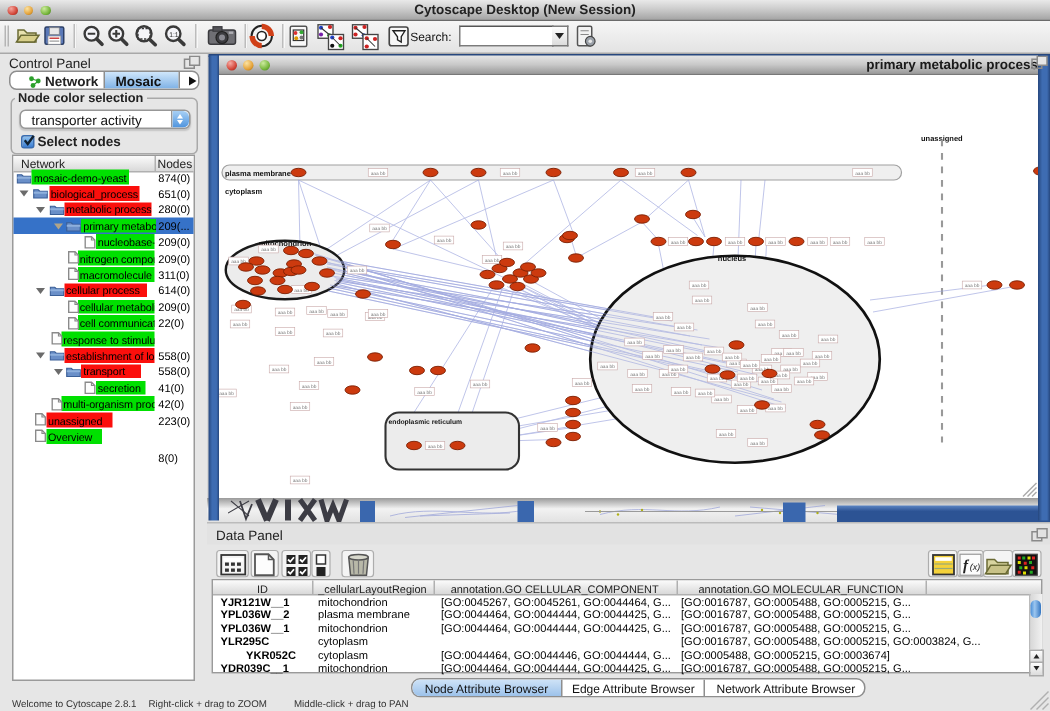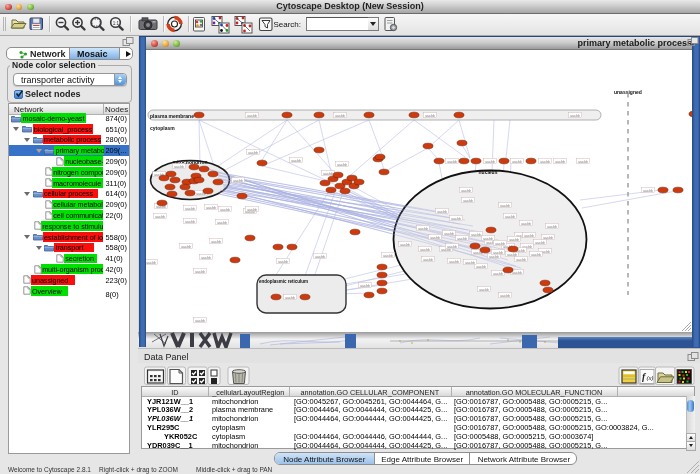--- a/index.html
+++ b/index.html
@@ -130,20 +130,23 @@
   <circle cx="393.5" cy="13.5" r="3.2" fill="#9aa0a8" stroke="#444" stroke-width="0.8"></circle>
   <circle cx="393.5" cy="13.5" r="1.2" fill="#e8e8e8"></circle>
  </g>
 </svg>
 <div class="abs" style="left:261px;top:5.5px;width:40px;text-align:right;font-size:8px;color:#111;">Search:</div>
 <div class="abs" style="left:306px;top:3px;width:61px;height:12px;background:#fff;border:1px solid #7b7b7b;border-top-color:#555;"></div>
 <div class="abs" style="left:368px;top:3px;width:10px;height:12px;background:linear-gradient(#fdfdfd,#dcdcdc);border:1px solid #7b7b7b;border-left:none;"></div>
 <div class="abs" style="left:370px;top:8px;width:0;height:0;border-left:3px solid transparent;border-right:3px solid transparent;border-top:4px solid #222;"></div>
 </div>
 <div class="abs" style="left:0;top:36px;width:138px;height:429px;background:#e6e6e6;">
+<div class="abs" style="left:0;top:0;width:138px;height:11px;font-size:9px;color:#222;"> 
+        <span style="position:absolute;left:6px;top:1px;">Control Panel</span>
+      </div>
 <svg class="abs" style="left:122px;top:1px;" width="12" height="10">
         <rect x="1" y="2.5" width="6.5" height="6" fill="none" stroke="#8a8a8a" stroke-width="1"></rect>
         <rect x="4.5" y="0.5" width="6.5" height="6" fill="#e6e6e6" stroke="#8a8a8a" stroke-width="1"></rect>
       </svg>
 
 <div class="abs" style="left:6px;top:11px;width:125px;height:11px;background:#fff;border:1px solid #8e8e8e;border-radius:5px;overflow:hidden;">
   <div class="abs" style="left:62px;top:0;width:49px;height:11px;background:linear-gradient(#cfe6fb,#7fb2e6);border-left:1px solid #8e8e8e;border-right:1px solid #8e8e8e;"></div>
   <svg class="abs" style="left:12px;top:1.5px;" width="9" height="9">
           <circle cx="2" cy="2.5" r="1.6" fill="#2ca02c"></circle>
           <circle cx="6.5" cy="4" r="1.6" fill="#2ca02c"></circle>
@@ -330,21 +333,21 @@
 <div class="abs" style="left:23.0px;top:1.2px;width:43.7px;height:9.6px;overflow:hidden;font-size:7.2px;letter-spacing:-0.05px;color:#000;white-space:nowrap;">unassigned</div>
 <div class="abs" style="left:96.5px;top:1.2px;font-size:7.4px;color:#000;white-space:nowrap;">223(0)</div>
 </div>
 <div class="abs" style="left:0;top:181.4px;width:120px;height:10.8px;">
 <div class="abs" style="left:21.8px;top:0.6px;width:37.2px;height:9.6px;background:#00e000;"></div>
 <svg class="abs" style="left:14.2px;top:0.8px;" width="8" height="9">
           <path d="M0.8 0.8 L5 0.8 L7.2 3 L7.2 8.2 L0.8 8.2 Z" fill="#fdfdfd" stroke="#8a8a8a" stroke-width="0.9"></path>
           <path d="M5 0.8 L5 3 L7.2 3" fill="none" stroke="#8a8a8a" stroke-width="0.8"></path>
         </svg>
 <div class="abs" style="left:23.0px;top:1.2px;width:36.2px;height:9.6px;overflow:hidden;font-size:7.2px;letter-spacing:-0.05px;color:#000;white-space:nowrap;">Overview</div>
-<div class="abs" style="left:96.5px;top:5px;font-size:7.4px;color:#000;white-space:nowrap;">8(0)</div>
+<div class="abs" style="left:96.5px;top:16px;font-size:7.4px;color:#000;white-space:nowrap;">8(0)</div>
 </div>
 </div>
 <div class="abs" style="left:138px;top:36px;width:562px;height:312px;background:#d6d6d6;">
 <div class="abs" style="left:0;top:296px;width:562px;height:16px;background:linear-gradient(#9a9a9a,#f2f2f2 45%,#e2e2e2);"></div>
 <svg class="abs" style="left:14px;top:296px" width="110" height="16" viewBox="0 0 110 16">
  <g stroke="#3c3c44" fill="none">
   <path d="M8 2 L12 14 L16 4" stroke-width="1.2"></path>
   <path d="M20 1 L26 15 M32 1 L26 15" stroke-width="4"></path>
   <path d="M40 1 L40 15" stroke-width="4"></path>
   <path d="M48 1 L58 15 M58 1 L48 15" stroke-width="3.4"></path>
@@ -860,21 +863,21 @@
           <span class="abs" style="left:152px;top:0.4px;">[GO:0045267, GO:0045261, GO:0044464, G...</span>
           <span class="abs" style="left:312px;top:0.4px;">[GO:0016787, GO:0005488, GO:0005215, G...</span>
         </div>
 <div class="abs" style="left:0;top:18.1px;width:552px;height:8.8px;font-size:7.4px;color:#000;white-space:nowrap;">
           <span class="abs" style="left:5px;top:0.4px;font-weight:bold;">YPL036W__2</span>
           <span class="abs" style="left:70px;top:0.4px;">plasma membrane</span>
           <span class="abs" style="left:152px;top:0.4px;">[GO:0044464, GO:0044444, GO:0044425, G...</span>
           <span class="abs" style="left:312px;top:0.4px;">[GO:0016787, GO:0005488, GO:0005215, G...</span>
         </div>
 <div class="abs" style="left:0;top:26.9px;width:552px;height:8.8px;font-size:7.4px;color:#000;white-space:nowrap;">
-          <span class="abs" style="left:5px;top:0.4px;font-weight:bold;font-style:italic;">YPL036W__1</span>
+          <span class="abs" style="left:5px;top:0.4px;font-weight:bold;">YPL036W__1</span>
           <span class="abs" style="left:70px;top:0.4px;">mitochondrion</span>
           <span class="abs" style="left:152px;top:0.4px;">[GO:0044464, GO:0044444, GO:0044425, G...</span>
           <span class="abs" style="left:312px;top:0.4px;">[GO:0016787, GO:0005488, GO:0005215, G...</span>
         </div>
 <div class="abs" style="left:0;top:35.7px;width:552px;height:8.8px;font-size:7.4px;color:#000;white-space:nowrap;">
           <span class="abs" style="left:5px;top:0.4px;font-weight:bold;">YLR295C</span>
           <span class="abs" style="left:70px;top:0.4px;">cytoplasm</span>
           <span class="abs" style="left:312px;top:0.4px;">[GO:0016787, GO:0005488, GO:0005215, GO:0003824, G...</span>
         </div>
 <div class="abs" style="left:0;top:44.5px;width:552px;height:8.8px;font-size:7.4px;color:#000;white-space:nowrap;">

